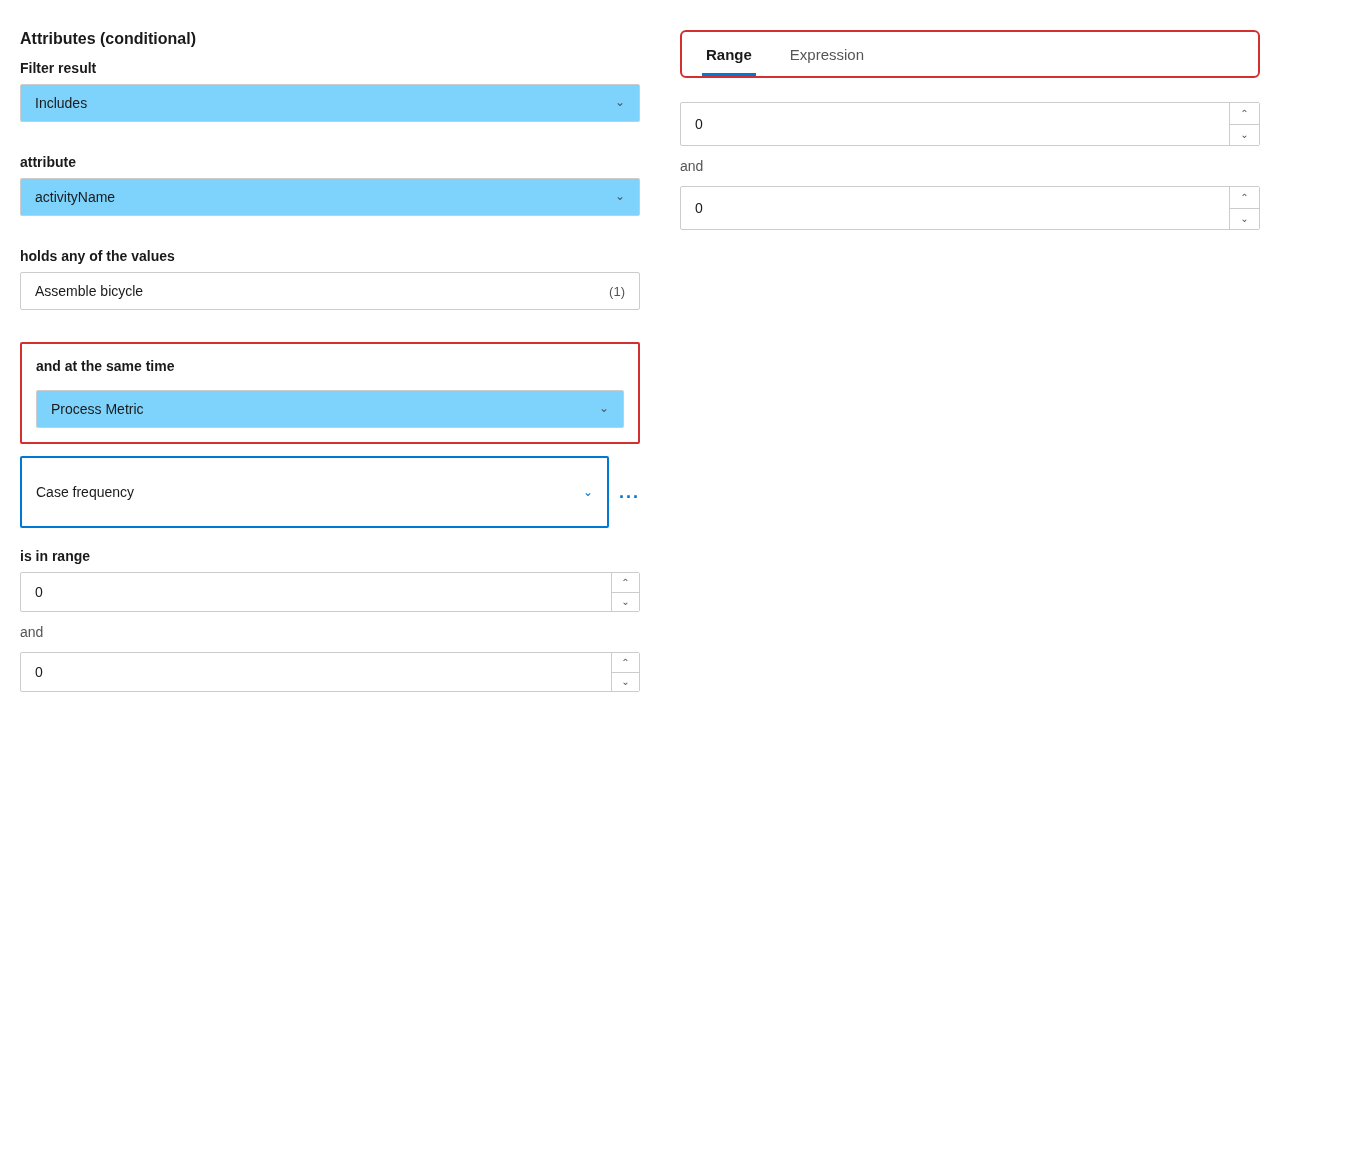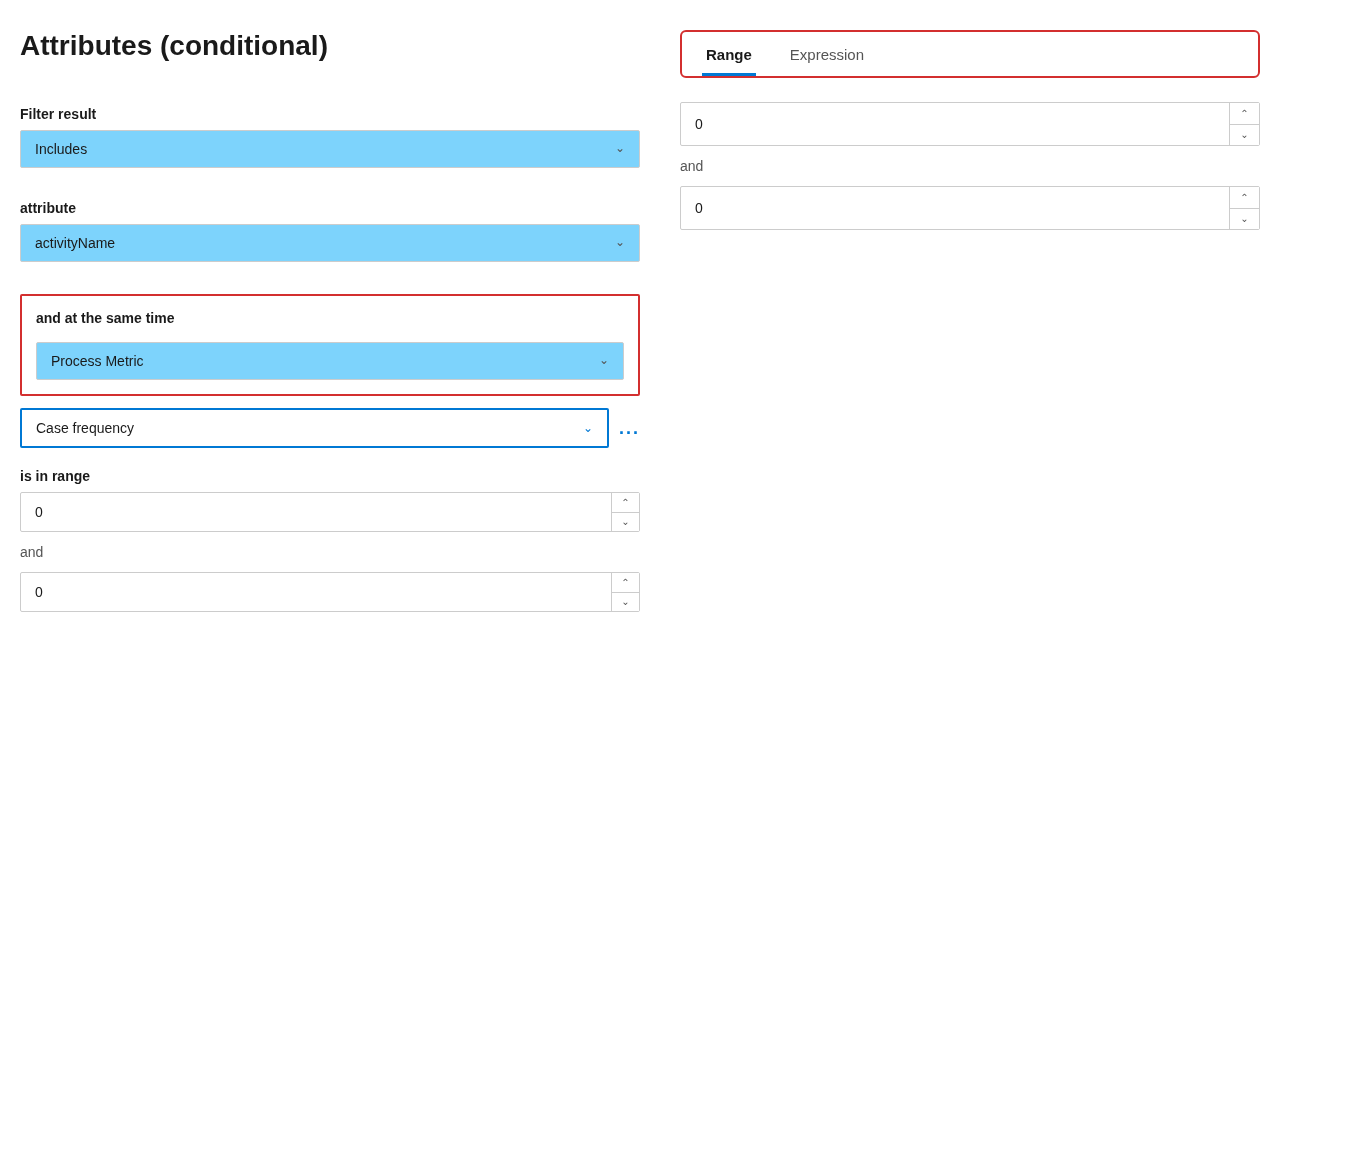--- a/index.html
+++ b/index.html
@@ -19,23 +19,23 @@
     .left-panel {
       width: 620px;
       flex-shrink: 0;
     }
     .right-panel {
       width: 580px;
       flex-shrink: 0;
       padding-top: 0;
     }
     .page-title {
-      font-size: 28px;
+      font-size: 16px;
       font-weight: 600;
-      margin-bottom: 44px;
+      margin-bottom: 12px;
       color: #1a1a1a;
     }
     .section-label {
       font-size: 14px;
       font-weight: 600;
       margin-bottom: 8px;
       color: #1a1a1a;
     }
     .dropdown {
       border: 1px solid #ccc;
@@ -84,21 +84,21 @@
     }
     .case-frequency-row {
       display: flex;
       align-items: center;
       gap: 10px;
       margin-bottom: 20px;
     }
     .case-frequency-dropdown {
       border: 2px solid #0078d4;
       border-radius: 2px;
-      padding: 10px 14px;
+      padding: 26px 14px;
       display: flex;
       align-items: center;
       justify-content: space-between;
       cursor: pointer;
       background: #fff;
       flex: 1;
     }
     .case-frequency-dropdown .chevron {
       color: #0078d4;
       font-size: 12px;
@@ -235,20 +235,27 @@
 
 
     <div class="section-group">
       <div class="section-label">attribute</div>
       <div class="dropdown">
         <span>activityName</span>
         <span class="chevron">⌄</span>
       </div>
     </div>
 
+    <div class="section-group">
+      <div class="section-label">holds any of the values</div>
+      <div class="values-field">
+        <span>Assemble bicycle</span>
+        <span class="values-count">(1)</span>
+      </div>
+    </div>
 
     <div class="highlighted-box">
       <div class="section-label">and at the same time</div>
       <div class="dropdown">
         <span>Process Metric</span>
         <span class="chevron">⌄</span>
       </div>
     </div>
 
     <div class="case-frequency-row">

